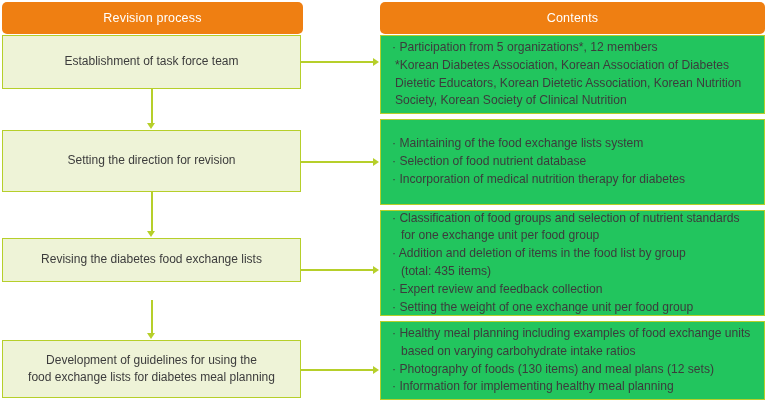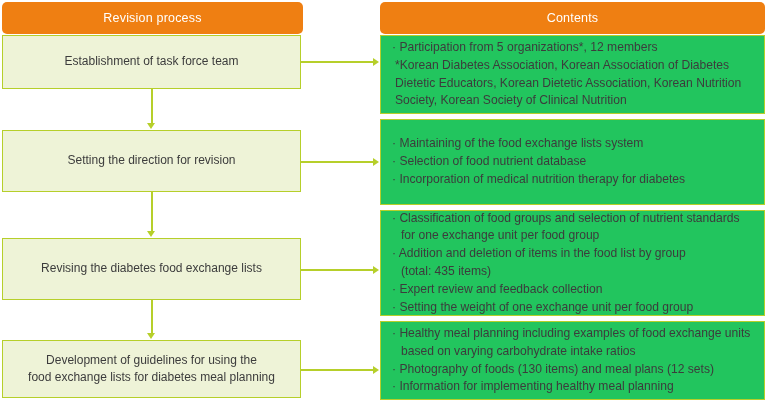--- a/index.html
+++ b/index.html
@@ -80,21 +80,21 @@
     white-space: pre-line;
   }
   .content-box li.no-bullet {
     padding-left: 3px;
     text-indent: 0;
   }
 
   
   #proc-box-1 { top: 35px;  height: 54px; }
   #proc-box-2 { top: 130px; height: 62px; }
-  #proc-box-3 { top: 238px; height: 62px; }
+  #proc-box-3 { top: 238px; height: 44px; }
   #proc-box-4 { top: 340px; height: 58px; }
 
   #content-box-1 { top: 35px;  height: 79px; }
   #content-box-2 { top: 119px; height: 86px; }
   #content-box-3 { top: 210px; height: 106px; }
   #content-box-4 { top: 321px; height: 79px; }
 
   
   .v-line {
     position: absolute;

